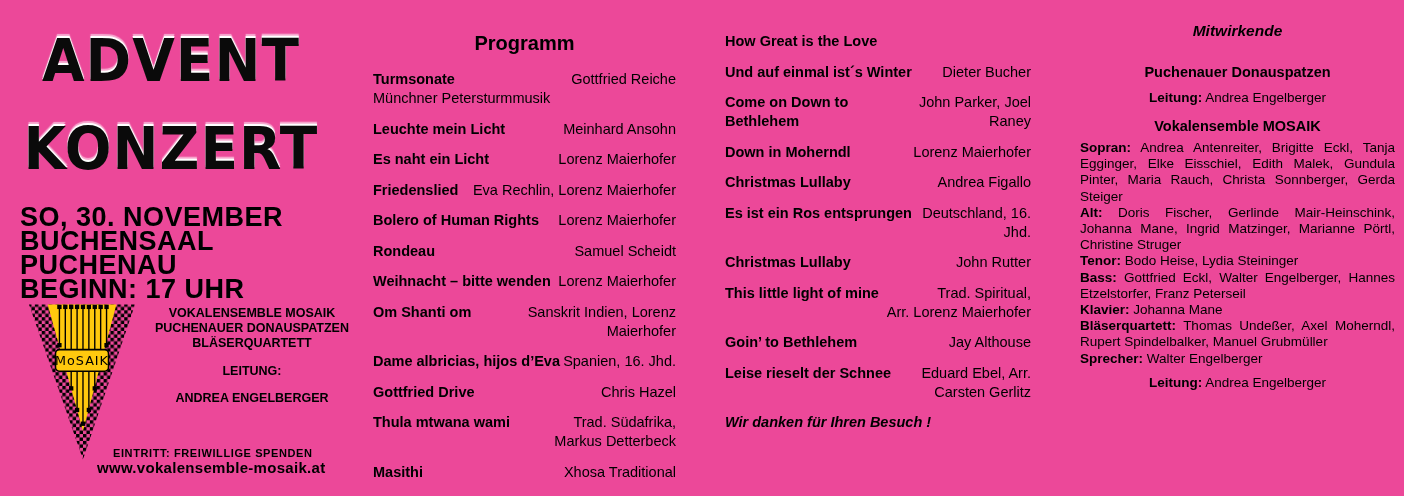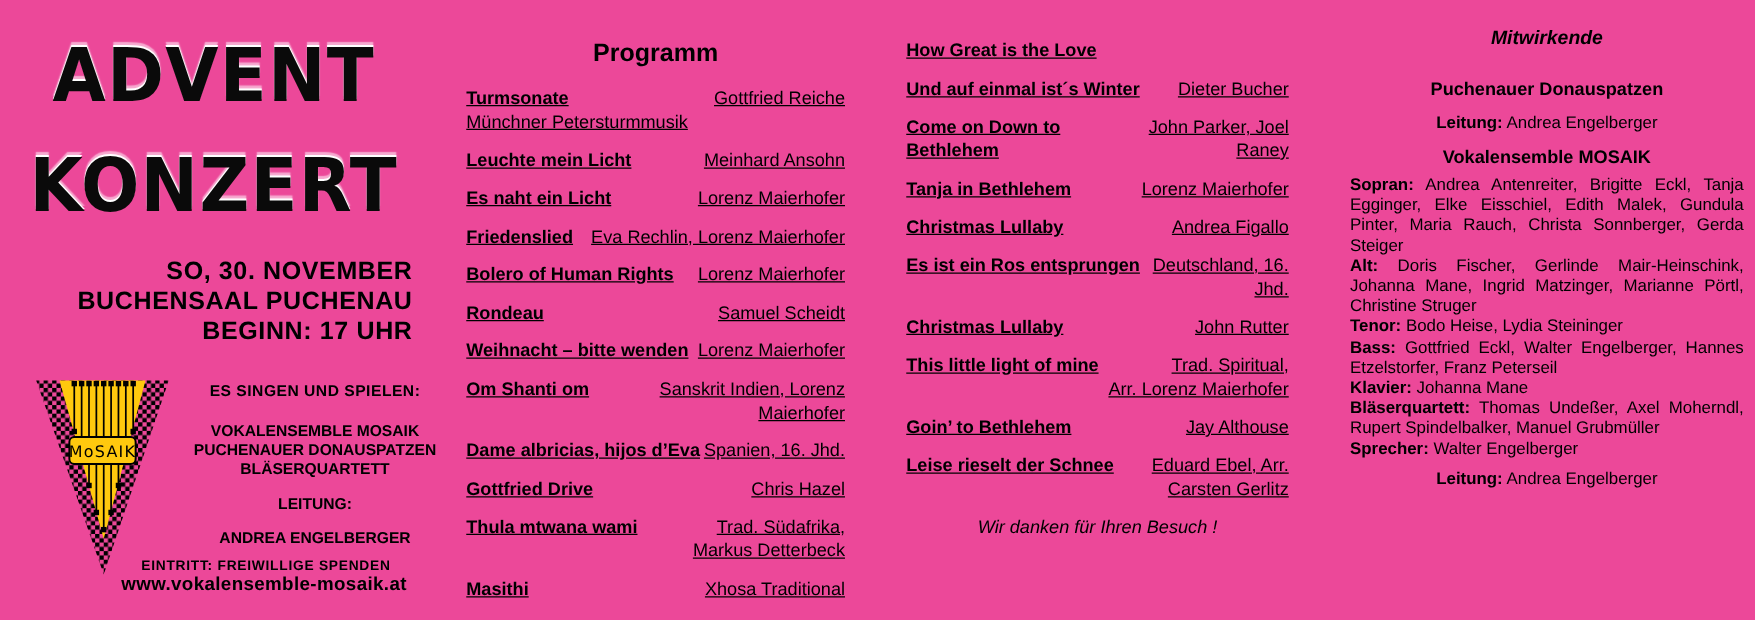--- a/index.html
+++ b/index.html
@@ -13,22 +13,22 @@
     position:absolute; left:10px; width:322px; text-align:center;
     font-family:"DejaVu Sans", sans-serif; font-weight:bold;
     font-size:55px; letter-spacing:1px; color:#0a0a0a;
     text-shadow:0 -2px 0 #ffffff, 0 -4px 1px rgba(255,255,255,.55);
     transform:scaleY(1.08); transform-origin:top center;
     white-space:nowrap;
   }
   .title-1 { top:26px; }
   .title-2 { top:114px; }
   .date-block {
-    position:absolute; left:20px; top:205px; width:310px; text-align:right;
-    font-weight:bold; font-size:20px; line-height:24px; letter-spacing:0.5px;
+    position:absolute; left:20px; top:205px; width:310px; text-align:left;
+    font-weight:bold; font-size:27px; line-height:24px; letter-spacing:0.5px;
   }
   .logo-wrap { position:absolute; left:28px; top:303px; }
   .sing-block {
     position:absolute; left:143px; top:306px; width:218px; text-align:center;
     font-weight:bold; font-size:12.5px; line-height:15px;
   }
   .sing-heading { margin-bottom:17px; letter-spacing:0.4px; }
   .sing-leitung { margin-top:13px; }
   .sing-name { margin-top:12px; }
   .entry-note {
@@ -39,28 +39,28 @@
     position:absolute; left:97px; top:459px;
     font-size:15px; font-weight:bold; letter-spacing:0.3px;
     cursor:pointer;
   }
   
   .panel2 { position:absolute; left:373px; top:32px; width:303px; }
   .panel3 { position:absolute; left:725px; top:32px; width:306px; }
   .prog-heading { text-align:center; font-weight:bold; font-size:20px; margin-bottom:15px; }
   .prog-row {
     display:flex; align-items:flex-start;
-    font-size:14.5px; line-height:19px; margin-bottom:11.5px;text-decoration:underline;
+    font-size:14.5px; line-height:19px; margin-bottom:11.5px;
   }
   .prog-left { flex-shrink:0; max-width:62%; }
   .prog-title { font-weight:bold; }
   .prog-sub { font-weight:normal; }
   .prog-composer { flex:1; text-align:right; white-space:pre-line; }
   .thanks {
-    text-align:center; font-weight:normal; font-style:italic;
+    text-align:left; font-weight:bold; font-style:italic;
     font-size:14.5px; line-height:19px; margin-top:8px;
   }
   
   .panel4 { position:absolute; left:1080px; top:22px; width:315px; font-size:13.5px; }
   .mw-heading {
     text-align:center; font-weight:bold; font-style:italic; font-size:15.5px; margin-bottom:24px;
   }
   .mw-group { text-align:center; font-weight:bold; font-size:14.5px; margin-bottom:10px; }
   .mw-leader { text-align:center; font-size:13.5px; margin-bottom:13px; }
   .mw-group2 { text-align:center; font-weight:bold; font-size:14.5px; margin-bottom:6px; }
@@ -121,21 +121,20 @@
         <line x1="80" y1="4" x2="80" y2="42"></line>
           <rect x="78.5" y="2" width="3" height="3"></rect>
           <rect x="78.5" y="41" width="3" height="3"></rect>
       </g>
       <rect x="28" y="47" width="54" height="22" rx="4" fill="#FFC90E" stroke="#000" stroke-width="1.6"></rect>
       <text x="55" y="63" text-anchor="middle" font-size="13" letter-spacing="1" fill="#000" font-family="DejaVu Sans, sans-serif">MoSAIK</text>
     </svg>
   </div>
 
   <div class="sing-block">
-    <div class="sing-heading">ES SINGEN UND SPIELEN:</div>
     <div>VOKALENSEMBLE MOSAIK</div>
     <div>PUCHENAUER DONAUSPATZEN</div>
     <div>BLÄSERQUARTETT</div>
     <div class="sing-leitung">LEITUNG:</div>
     <div class="sing-name">ANDREA ENGELBERGER</div>
   </div>
 
   <div class="entry-note">EINTRITT: FREIWILLIGE SPENDEN</div>
   <div class="website">www.vokalensemble-mosaik.at</div>
 
@@ -233,21 +232,21 @@
           <div class="prog-composer">Dieter Bucher</div>
         </div>
         <div class="prog-row">
           <div class="prog-left">
             <div class="prog-title">Come on Down to Bethlehem</div>
           </div>
           <div class="prog-composer">John Parker, Joel Raney</div>
         </div>
         <div class="prog-row">
           <div class="prog-left">
-            <div class="prog-title">Tanja in Bethlehem</div>
+            <div class="prog-title">Down in Moherndl</div>
           </div>
           <div class="prog-composer">Lorenz Maierhofer</div>
         </div>
         <div class="prog-row">
           <div class="prog-left">
             <div class="prog-title">Christmas Lullaby</div>
           </div>
           <div class="prog-composer">Andrea Figallo</div>
         </div>
         <div class="prog-row">

